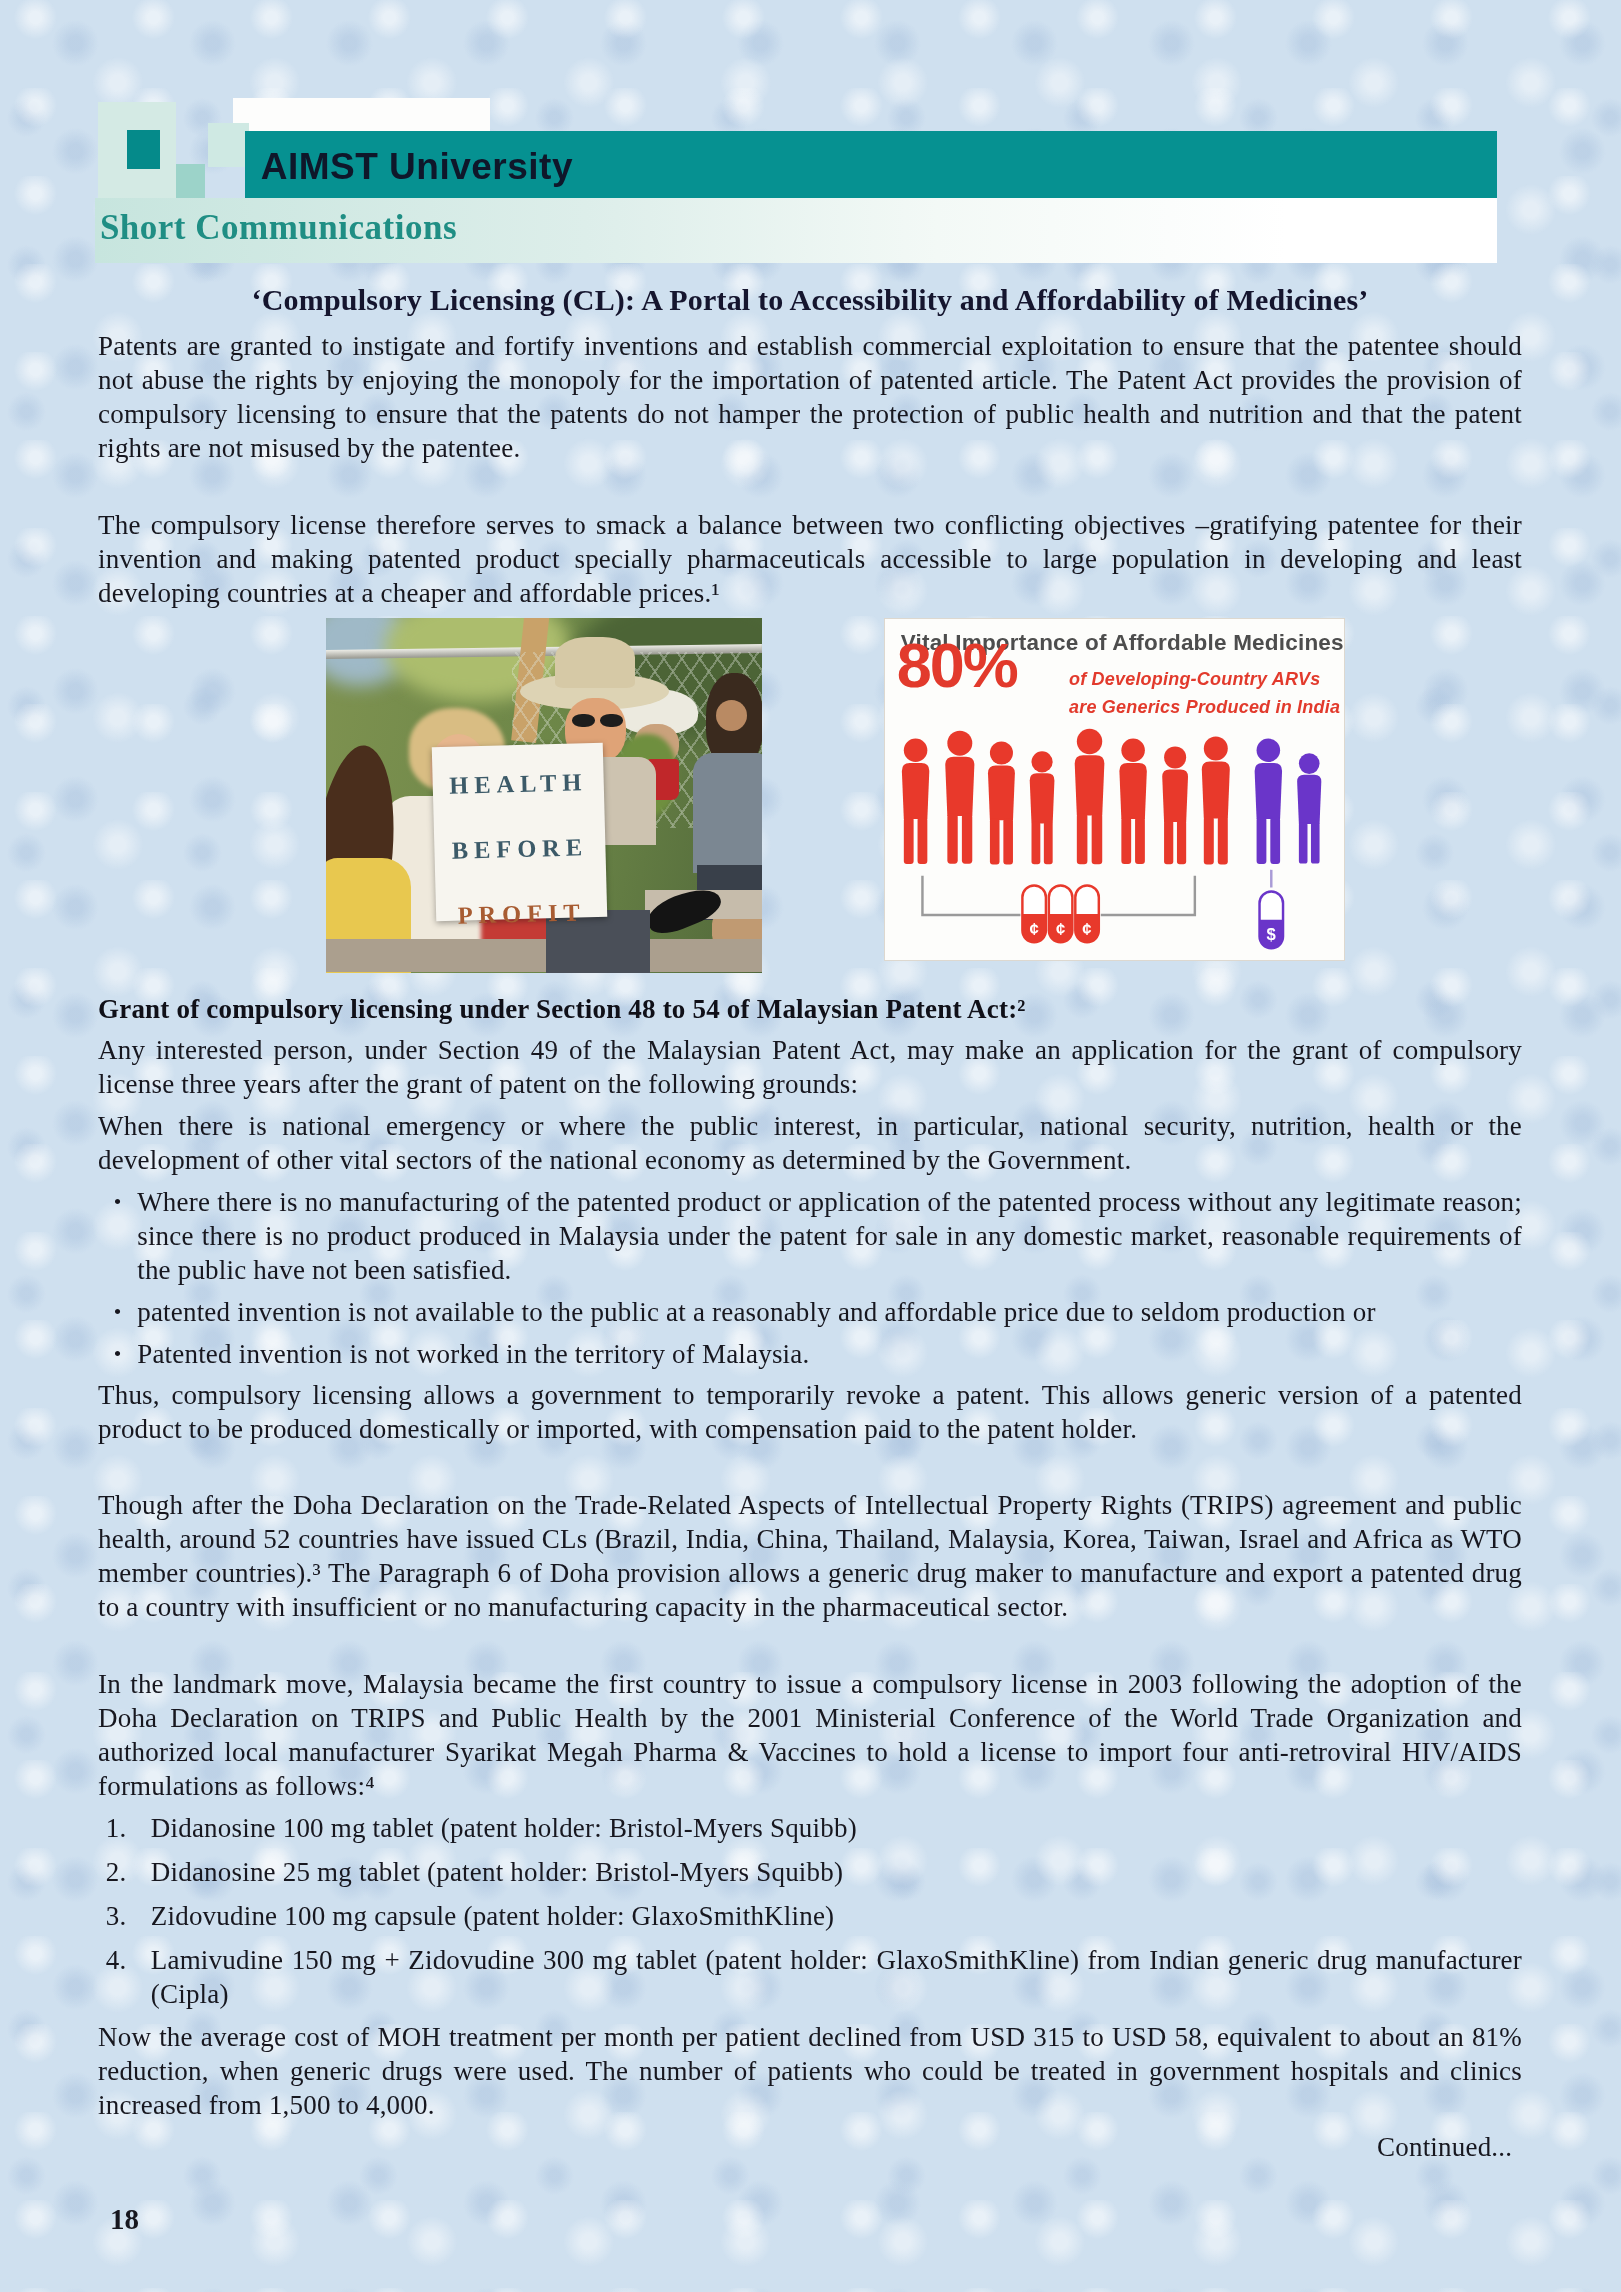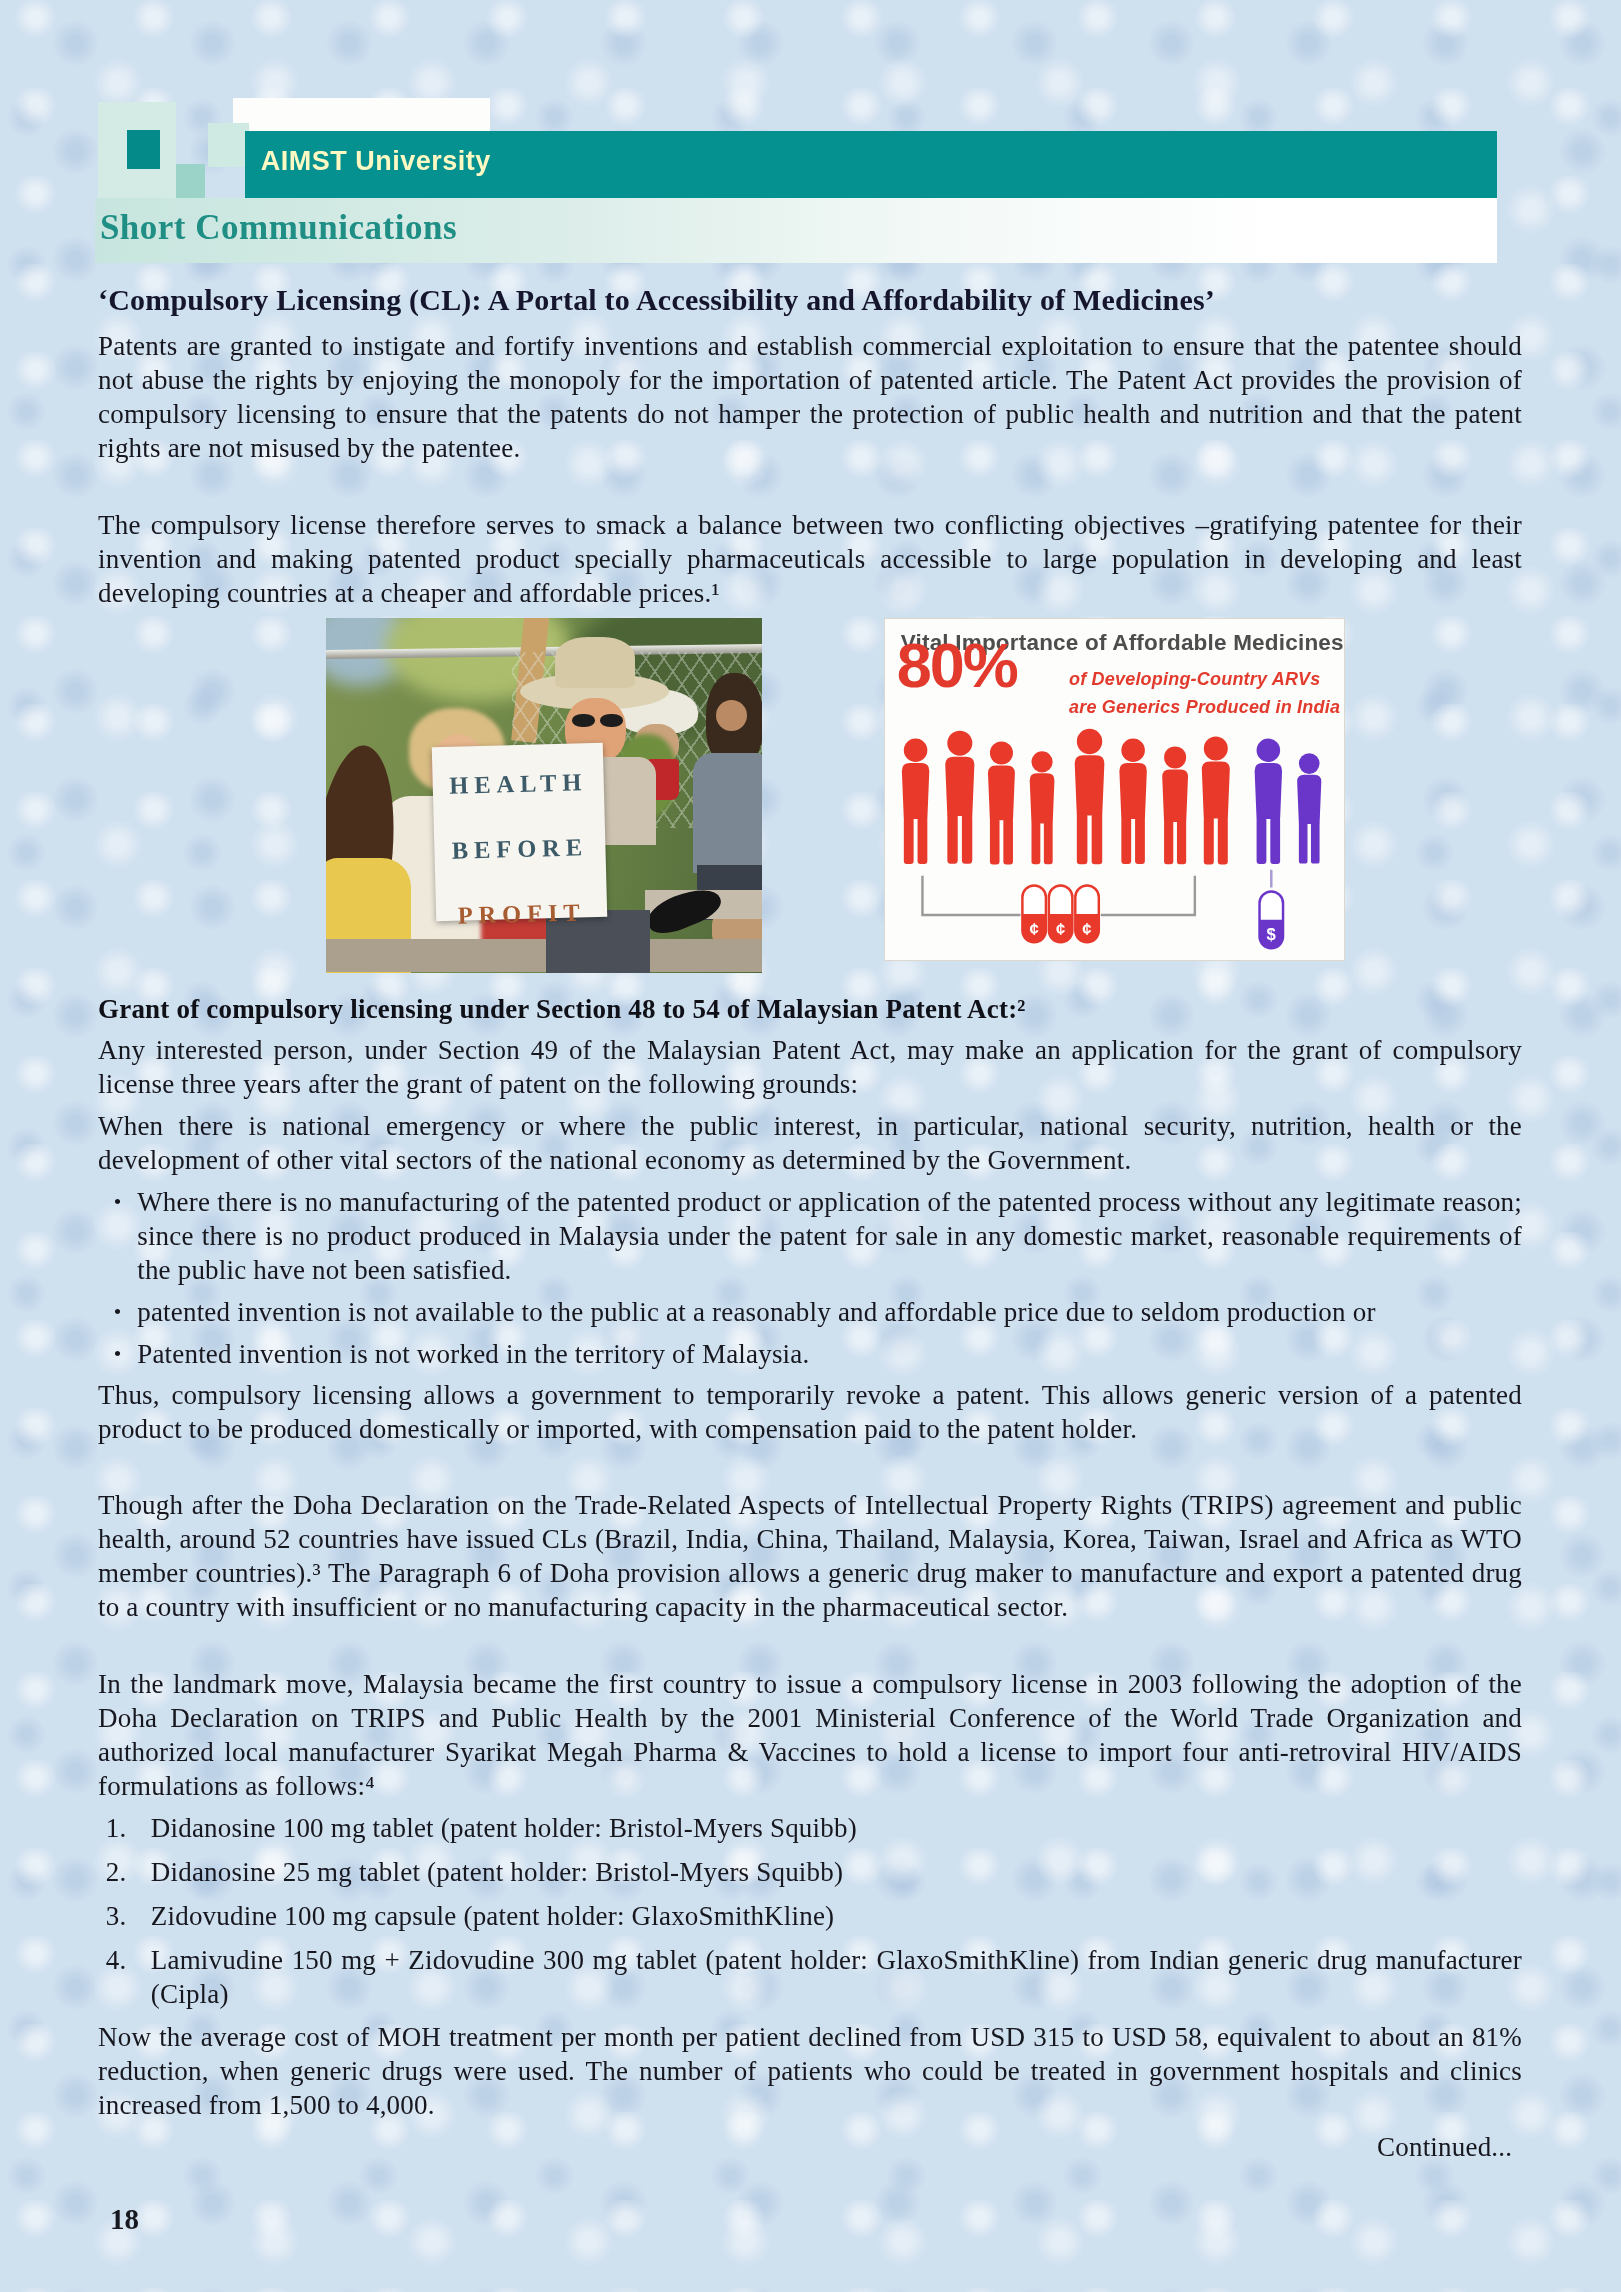--- a/index.html
+++ b/index.html
@@ -16,32 +16,32 @@
   }
   
   .white-strip{position:absolute;left:233px;top:98px;width:257px;height:33px;background:#fdfdfc;}
   .pale-block{position:absolute;left:98px;top:102px;width:78px;height:99px;background:#d4eae4;}
   .sq-dark{position:absolute;left:127px;top:130px;width:33px;height:39px;background:#058a8a;}
   .sq-med{position:absolute;left:176px;top:164px;width:29px;height:37px;background:#9cd3c9;}
   .sq-light{position:absolute;left:208px;top:123px;width:41px;height:44px;background:#cfe9e3;}
   .teal-band{position:absolute;left:245px;top:131px;width:1252px;height:67px;background:#069191;}
   .teal-band .uni{
     position:absolute;left:15.7px;top:14.7px;font-family:"Liberation Sans",sans-serif;
-    font-weight:bold;font-size:27px;color:#fef9c3;letter-spacing:0.5px;
+    font-weight:bold;font-size:37px;color:#0f172a;letter-spacing:0.5px;
   }
   .sc-band{
     position:absolute;left:95px;top:198px;width:1402px;height:65px;
     background:linear-gradient(90deg,#c7e5de 0%,#ddeeea 35%,#f3f9f6 60%,#ffffff 85%);
   }
   .sc-band .sc-text{
     position:absolute;left:4.9px;top:9.8px;font-weight:bold;font-size:35px;color:#1f8e84;letter-spacing:0.5px;text-align:center;
   }
   
   .content{position:absolute;left:98px;top:280px;width:1424px;font-size:27px;line-height:34px;letter-spacing:0.2px;}
-  .title{font-weight:bold;font-size:30px;line-height:39px;text-align:left;color:#15152e;margin:0 0 9.8px;}
+  .title{font-weight:bold;font-size:30px;line-height:39px;text-align:center;color:#15152e;margin:0 0 9.8px;}
   .content p{margin:0 0 6.9px;text-align:justify;}
   .h2{font-weight:bold;font-size:27px;margin:2px 0 6.9px;color:#101018;}
   .l5{min-height:172px;} .l3{min-height:103px;} .l2{min-height:69px;}
   .bullet{display:flex;margin:0 0 7.8px;}
   .bullet .mark{width:23.5px;padding-left:15.7px;flex:none;font-size:21.6px;}
   .bullet .btext{flex:1;text-align:justify;}
   .numitem{display:flex;margin:0 0 9.8px;}
   .numitem .num{width:45px;padding-left:7.8px;flex:none;}
   .numitem .ntext{flex:1;text-align:justify;}
   .continued{text-align:right;margin:2px 9.8px 0 0;}

